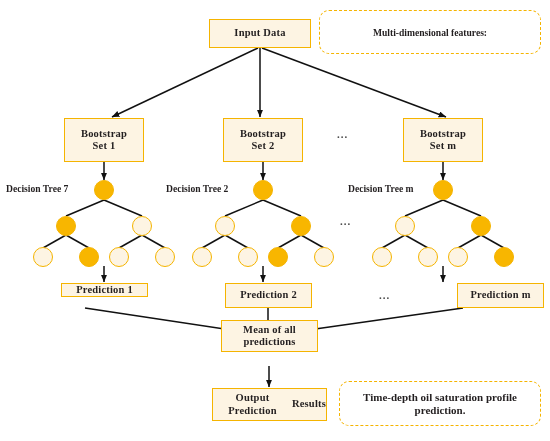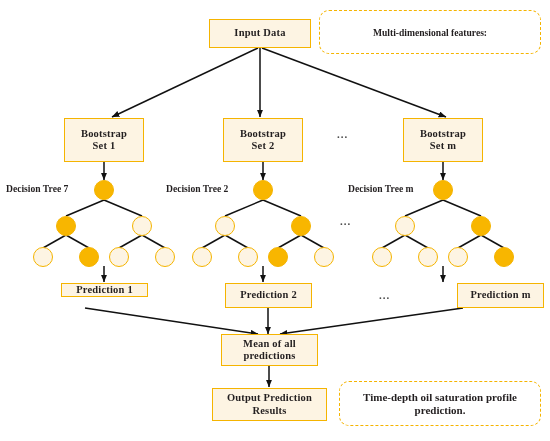--- a/index.html
+++ b/index.html
@@ -213,26 +213,26 @@
     <span>Prediction 1</span>
   </div>
   <div class="node-box" style="left:225px; top:283px; width:87px; height:25px;">
     <span>Prediction 2</span>
   </div>
   <div class="node-box" style="left:457px; top:283px; width:87px; height:25px;">
     <span>Prediction m</span>
   </div>
   <div class="ellipsis" style="left:379px; top:289px;">...</div>
 
-  <div class="node-box" style="left:221px; top:334px; width:97px; height:32px; flex-direction:column;">
+  <div class="node-box" style="left:221px; top:320px; width:97px; height:32px; flex-direction:column;">
     <span>Mean of all</span>
     <span>predictions</span>
   </div>
 
-  <div class="node-box" style="left:212px; top:388px; width:115px; height:33px; flex-direction:column;">
+  <div class="node-box" style="left:212px; top:388px; width:115px; height:33px; flex-direction:row;">
     <span>Output Prediction</span>
     <span>Results</span>
   </div>
 
   <div class="ann-box" style="left:339px; top:381px; width:202px; height:45px;">
     <span class="ann-single">Time-depth oil saturation profile prediction.</span>
   </div>
 
 </div>
 

